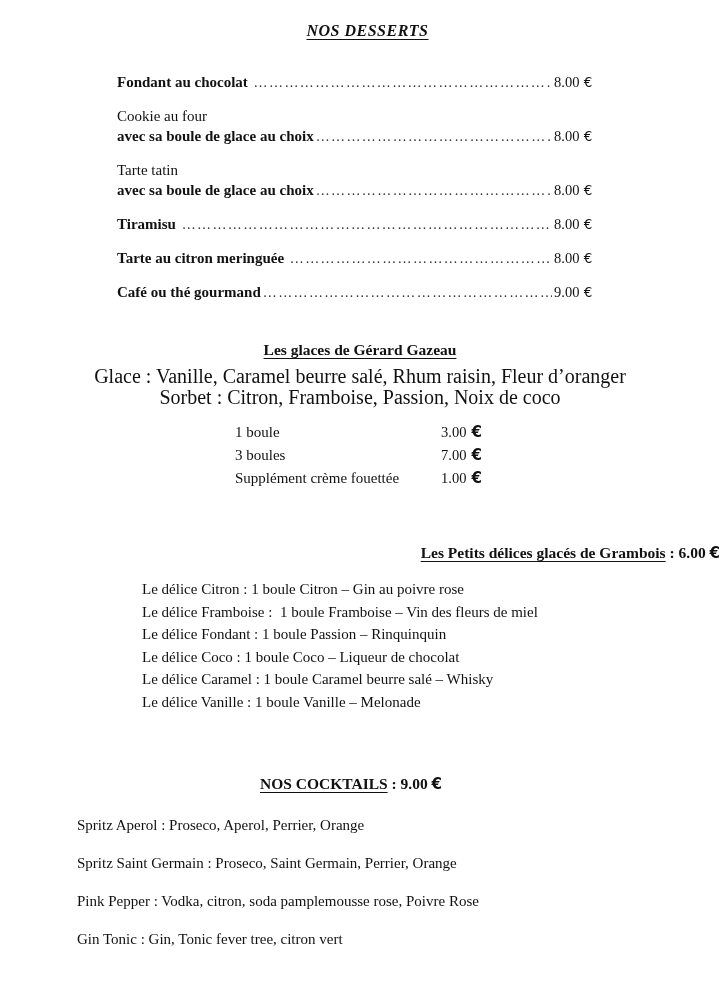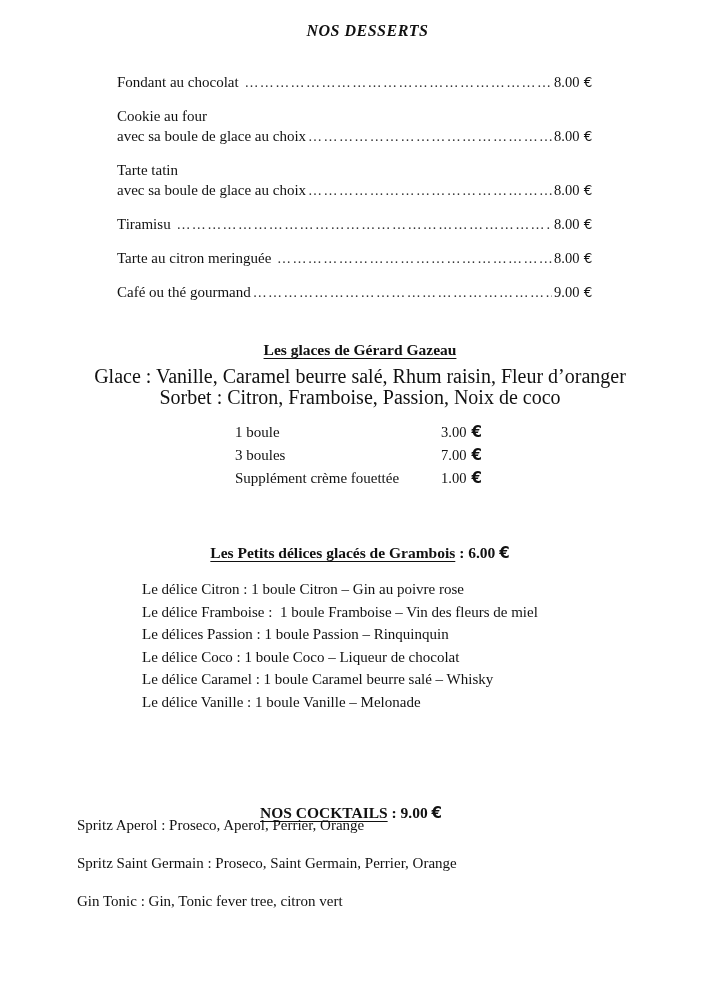--- a/index.html
+++ b/index.html
@@ -25,20 +25,21 @@
 
   
   .section-title {
     text-align: center;
     font-weight: bold;
     font-style: italic;
     font-size: 16px;
     letter-spacing: 0.5px;
   }
   .section-title .u {
+    text-decoration: underline;
     text-underline-offset: 3px;
     margin-left: 15px;
   }
 
   .sub-title {
     text-align: center;
     font-weight: bold;
     font-size: 15.5px;
   }
   .sub-title .u {
@@ -68,20 +69,21 @@
     line-height: 20px;
   }
   .dessert-name-only {
     font-size: 15px;
     line-height: 20px;
     white-space: pre;
   }
   .dessert-label {
     white-space: pre;
     flex: 0 0 auto;
+    font-weight: bold;
   }
   .leader {
     flex: 1 1 auto;
     overflow: hidden;
     white-space: nowrap;
     margin: 0 2px;
     color: #333;
     font-size: 14px;
     letter-spacing: 1.4px;
   }
@@ -139,20 +141,21 @@
     font-size: 15px;
     font-weight: bold;
   }
 
   
   #delices-title {
     position: absolute;
     left: 0;
     top: 544px;
     width: 720px;
+    text-align: right;
   }
   #delices-title .price-part {
     text-decoration: none;
   }
   #delices-title .price-part .eur {
     font-size: 15px;
     font-weight: bold;
   }
   #delices-list {
     position: absolute;
@@ -166,21 +169,21 @@
     white-space: pre;
   }
   .delice-name {
     font-weight: normal;
   }
 
   
   #cocktails-title {
     position: absolute;
     left: 0;
-    top: 804px;
+    top: 775px;
     width: 702px;
   }
   #cocktails-title .price-part .eur {
     font-size: 15px;
     font-weight: bold;
   }
   #cocktails-list {
     position: absolute;
     left: 77px;
     top: 815px;
@@ -276,29 +279,30 @@
       </div>
     </div>
 
   <div id="delices-title" class="sub-title">
     <span class="u">Les Petits délices glacés de Grambois</span><span class="price-part"><span> : 6.00 </span><span class="eur">€</span></span>
   </div>
 
   <div id="delices-list">
       <div class="delice-row"><span class="delice-name">Le délice Citron</span><span> : 1 boule Citron – Gin au poivre rose</span></div>
       <div class="delice-row"><span class="delice-name">Le délice Framboise</span><span> :  1 boule Framboise – Vin des fleurs de miel</span></div>
-      <div class="delice-row"><span class="delice-name">Le délices Passion</span><span> : 1 boule Passion – Rinquinquin</span></div>
+      <div class="delice-row"><span class="delice-name">Le délice Fondant</span><span> : 1 boule Passion – Rinquinquin</span></div>
       <div class="delice-row"><span class="delice-name">Le délice Coco</span><span> : 1 boule Coco – Liqueur de chocolat</span></div>
       <div class="delice-row"><span class="delice-name">Le délice Caramel</span><span> : 1 boule Caramel beurre salé – Whisky</span></div>
       <div class="delice-row"><span class="delice-name">Le délice Vanille</span><span> : 1 boule Vanille – Melonade</span></div>
     </div>
 
   <div id="cocktails-title" class="sub-title">
     <span class="u">NOS COCKTAILS</span><span class="price-part"><span> : 9.00  </span><span class="eur">€</span></span>
   </div>
 
   <div id="cocktails-list">
       <div class="cocktail-row"><span class="cocktail-name">Spritz Aperol :</span><span> Proseco, Aperol, Perrier, Orange</span></div>
       <div class="cocktail-row"><span class="cocktail-name">Spritz Saint Germain :</span><span> Proseco, Saint Germain, Perrier, Orange</span></div>
+      <div class="cocktail-row"><span class="cocktail-name">Pink Pepper :</span><span> Vodka, citron, soda pamplemousse rose, Poivre Rose</span></div>
       <div class="cocktail-row"><span class="cocktail-name">Gin Tonic :</span><span> Gin, Tonic fever tree, citron vert</span></div>
     </div>
 
 </div>
 
 </body></html>

